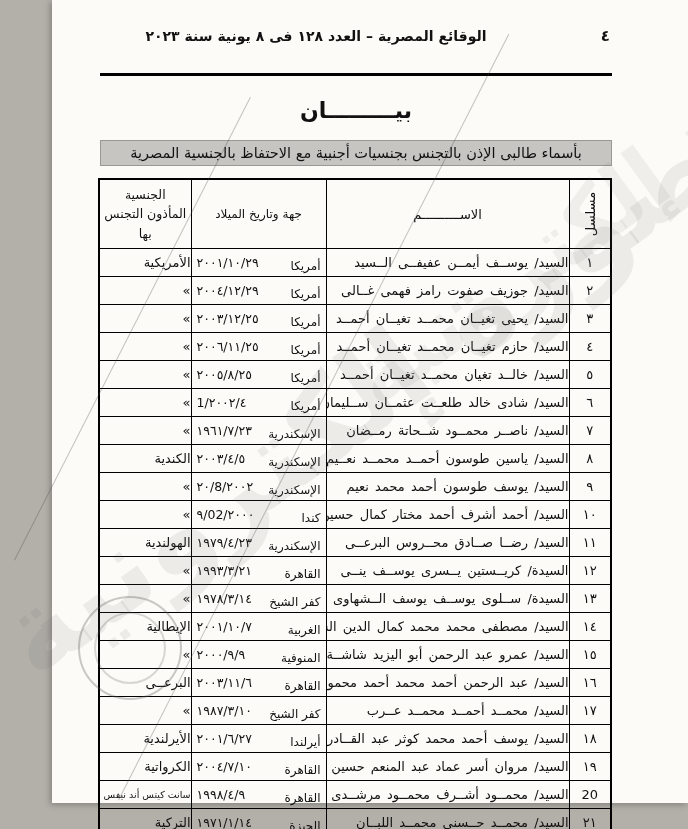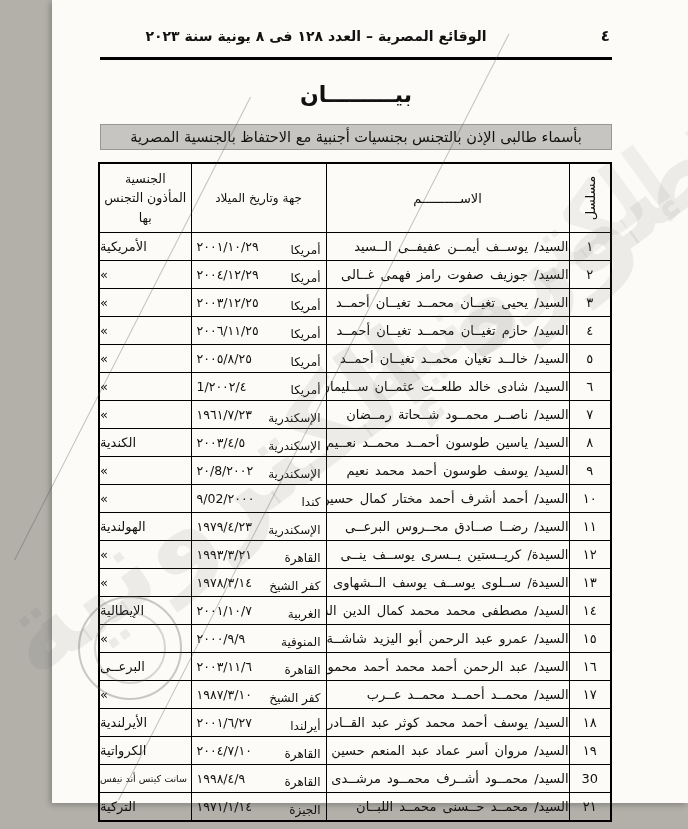--- a/index.html
+++ b/index.html
@@ -10,21 +10,21 @@
     direction:rtl;color:#111;
   }
   .page{
     position:absolute;left:52px;top:0;width:636px;height:803px;
     background:#fcfbf7;
     box-shadow:-2px 2px 6px rgba(0,0,0,0.25);
   }
   .content{position:absolute;left:48px;right:76px;top:0;}
 
   
-  .page-header{position:relative;height:57px;}
+  .page-header{position:relative;height:73px;}
   .gazette-title{
     position:absolute;top:28px;left:40px;right:120px;
     text-align:center;font-size:14px;font-weight:bold;letter-spacing:0.2px;
   }
   .page-number{position:absolute;top:27px;right:2px;font-size:15px;font-weight:bold;}
   .header-rule{height:3px;background:#000;}
 
   
   .doc-title{margin:20px 0 14px 0;text-align:center;font-size:22px;font-weight:bold;line-height:30px;}
   .doc-subtitle{
@@ -48,21 +48,21 @@
   .h-name{font-size:13px;}
   .h-birth{font-size:12px;}
   .h-nat{font-size:12.5px;white-space:normal;line-height:1.55;padding:0 3px;}
 
   .records tbody td{height:27px;line-height:27px;padding:0;overflow:hidden;white-space:nowrap;font-size:13px;}
   .c-serial-cell{text-align:center;font-size:13px;}
   .c-name-cell{text-align:right;padding-right:6px;padding-left:3px;word-spacing:2px;}
   .c-birth-cell{position:relative;}
   .birth-place{position:absolute;right:5px;top:4px;font-size:12px;}
   .birth-date{position:absolute;left:5px;top:0;font-size:12.5px;}
-  .c-nat-cell{text-align:left;font-size:13px;}
+  .c-nat-cell{text-align:right;font-size:13px;}
   .c-nat-cell.small{font-size:9.5px;}
 
   
   .wm{position:absolute;inset:0;pointer-events:none;z-index:20;}
   .wm-text{
     position:absolute;font-weight:bold;white-space:nowrap;
     color:rgba(95,95,95,0.10);
   }
   .wm-text-1{top:330px;left:-70px;font-size:115px;transform:rotate(-36deg);}
   .wm-text-2{top:150px;left:300px;font-size:85px;color:rgba(95,95,95,0.08);transform:rotate(-36deg);}
@@ -276,21 +276,21 @@
           <tr>
             <td class="c-serial-cell">١٩</td>
             <td class="c-name-cell">السيد/ مروان أسر عماد عبد المنعم حسين</td>
             <td class="c-birth-cell">
               <span class="birth-place">القاهرة</span>
               <span class="birth-date">٢٠٠٤/٧/١٠</span>
             </td>
             <td class="c-nat-cell">الكرواتية</td>
           </tr>
           <tr>
-            <td class="c-serial-cell">30</td>
+            <td class="c-serial-cell">20</td>
             <td class="c-name-cell">السيد/ محمــود أشــرف محمــود مرشــدى</td>
             <td class="c-birth-cell">
               <span class="birth-place">القاهرة</span>
               <span class="birth-date">١٩٩٨/٤/٩</span>
             </td>
             <td class="c-nat-cell small">سانت كيتس أند نيفس</td>
           </tr>
           <tr>
             <td class="c-serial-cell">٢١</td>
             <td class="c-name-cell">السيد/ محمــد حــسنى محمــد اللبــان</td>

